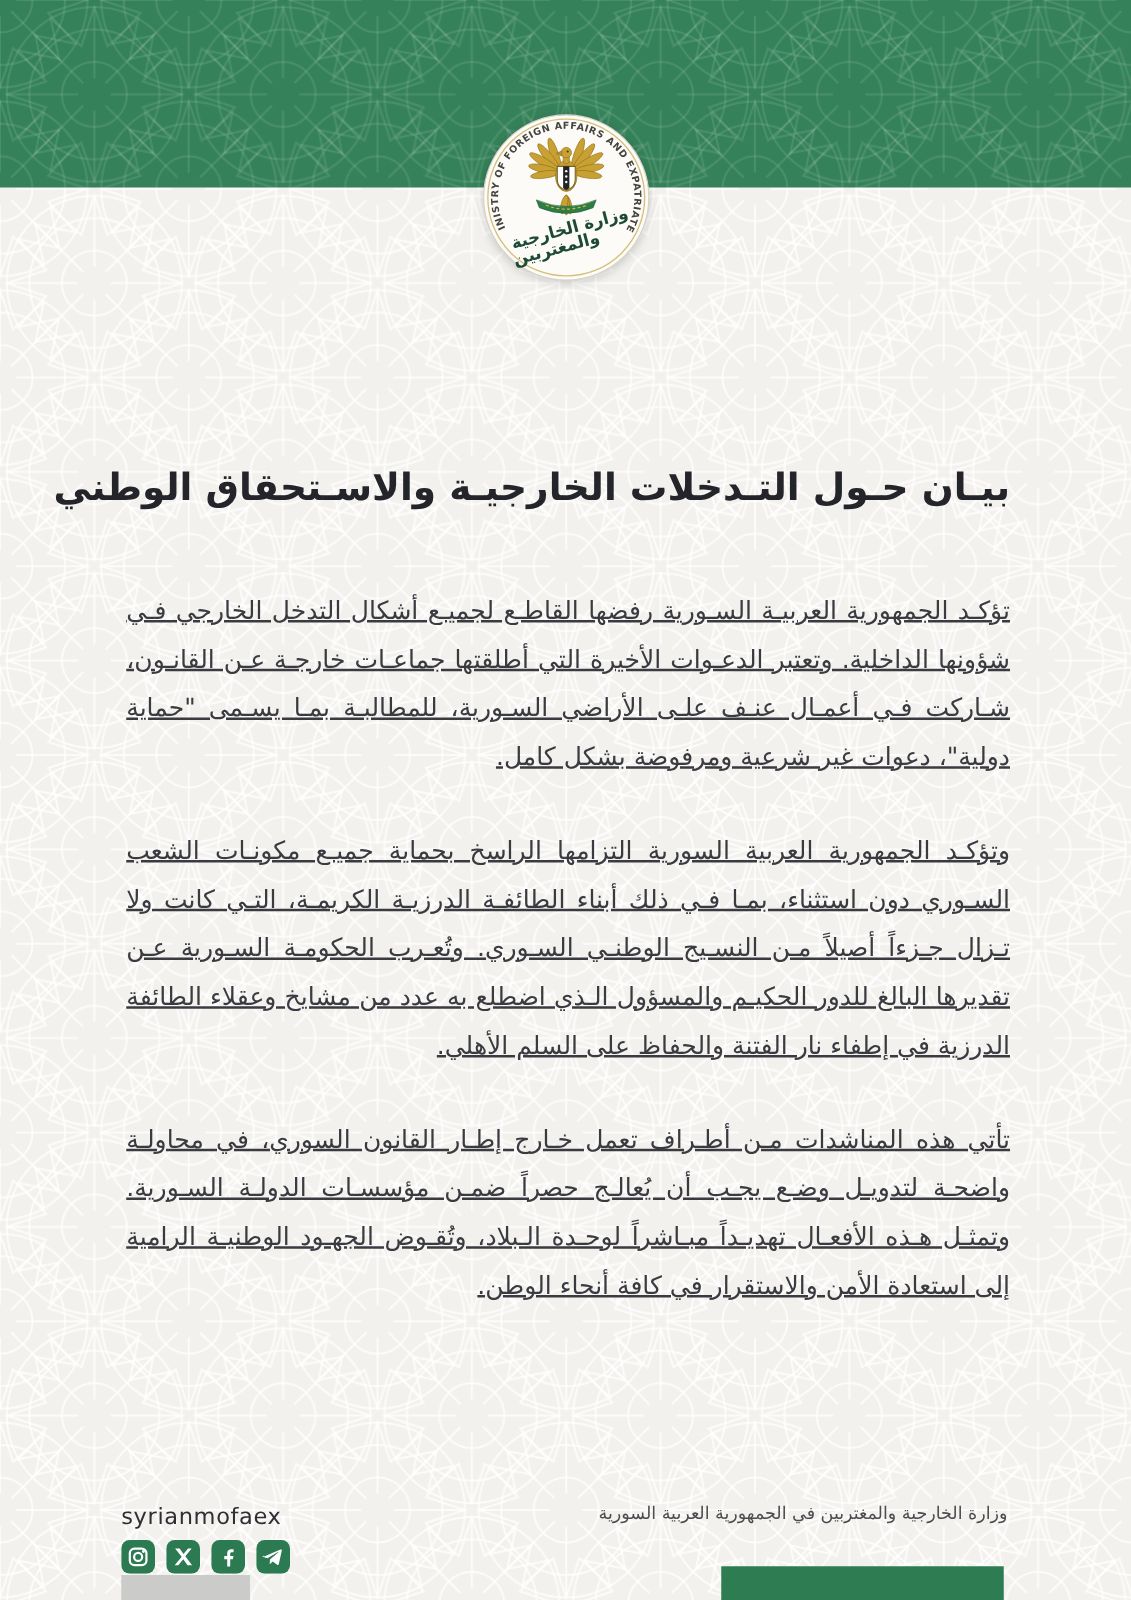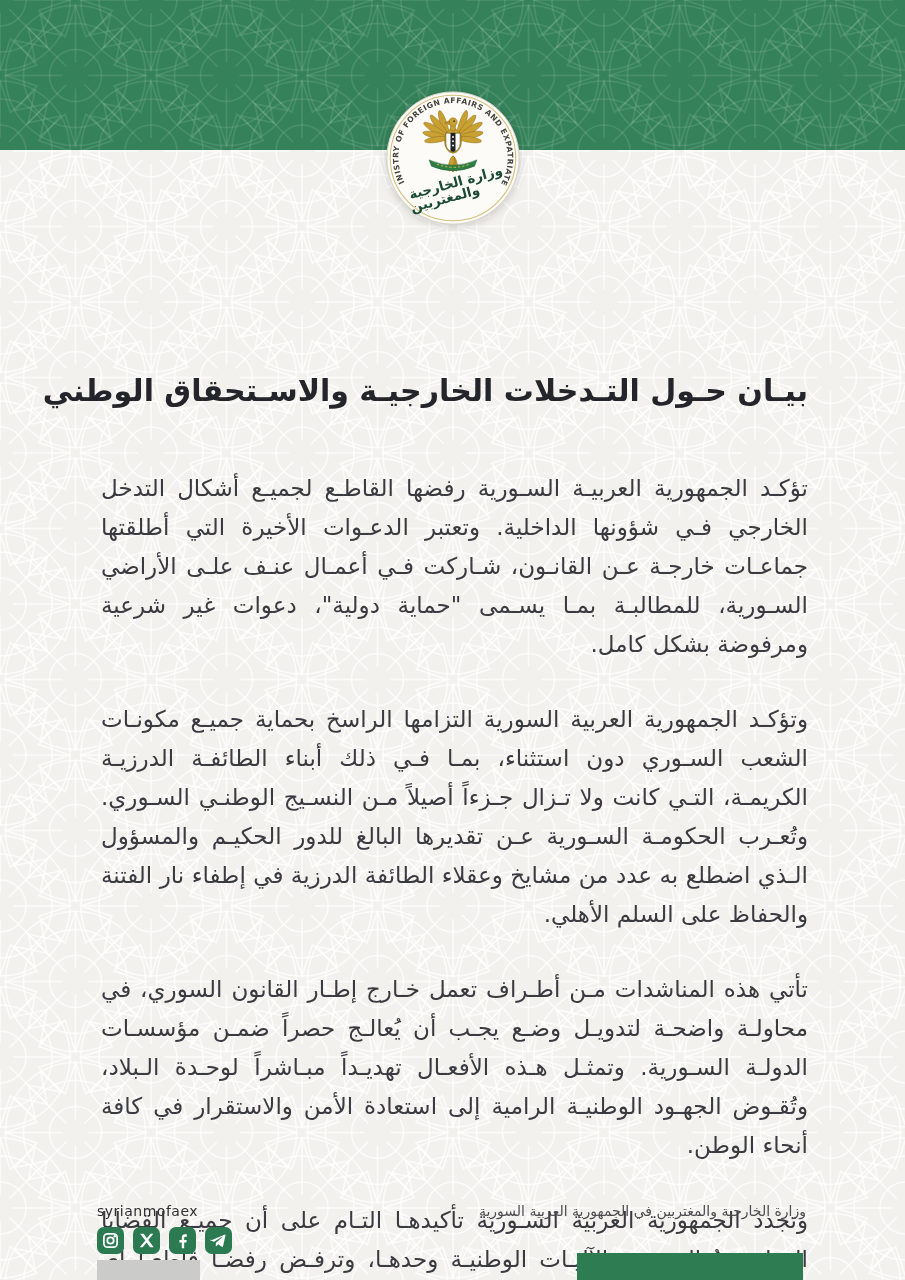--- a/index.html
+++ b/index.html
@@ -17,26 +17,27 @@
   }
   .statement {
     position:absolute; top:365px; right:97px; width:711px; z-index:2;
     direction:rtl; text-align:justify; color:#3a3a41;
   }
   .statement h1 {
     font-size:30px; line-height:52px; font-weight:bold; color:#24242b;
     white-space:nowrap; margin:0 0 52px 0;
   }
   .statement p {
-    font-size:23px; line-height:39px; font-weight:normal;
+    font-size:20px; line-height:39px; font-weight:normal;
     margin:0 0 36px 4px;
+    text-decoration:underline;
   }
   .footer-left { position:absolute; left:97px; top:1203px; z-index:2; }
   .handle {
-    font-size:14px; color:#2f2f33; letter-spacing:.5px; margin-bottom:8px;
+    font-size:18px; color:#2f2f33; letter-spacing:.5px; margin-bottom:8px;
     font-family:"DejaVu Sans","Liberation Sans",sans-serif;
   }
   .social-row { display:flex; gap:9px; }
   .sicon { display:block; width:27px; height:27px; cursor:pointer; }
   .footer-right {
     position:absolute; right:99px; top:1200px; z-index:2;
     direction:rtl; text-align:center; color:#4c4c50; font-size:14px; line-height:23px;
   }
   .footer-right .fline { margin-bottom:8px; }
   .strip { position:absolute; z-index:2; }
@@ -138,21 +139,20 @@
       <text x="75" y="101" font-size="14" transform="rotate(-15 75 101)">وزارة الخارجية</text>
       <text x="64" y="118" font-size="14" transform="rotate(-15 64 118)">والمغتربين</text>
     </g>
   </svg>
 
   <main class="statement" dir="rtl" lang="ar">
     <h1>بيـان حـول التـدخلات الخارجيـة والاسـتحقاق الوطني</h1>
     <p>تؤكـد الجمهورية العربيـة السـورية رفضها القاطـع لجميـع أشكال التدخل الخارجي فـي شؤونها الداخلية. وتعتبر الدعـوات الأخيرة التي أطلقتها جماعـات خارجـة عـن القانـون، شـاركت فـي أعمـال عنـف علـى الأراضي السـورية، للمطالبـة بمـا يسـمى "حماية دولية"، دعوات غير شرعية ومرفوضة بشكل كامل.</p>
     <p>وتؤكـد الجمهورية العربية السورية التزامها الراسخ بحماية جميـع مكونـات الشعب السـوري دون استثناء، بمـا فـي ذلك أبناء الطائفـة الدرزيـة الكريمـة، التـي كانت ولا تـزال جـزءاً أصيلاً مـن النسـيج الوطنـي السـوري. وتُعـرب الحكومـة السـورية عـن تقديرها البالغ للدور الحكيـم والمسؤول الـذي اضطلع به عدد من مشايخ وعقلاء الطائفة الدرزية في إطفاء نار الفتنة والحفاظ على السلم الأهلي.</p>
     <p>تأتي هذه المناشدات مـن أطـراف تعمل خـارج إطـار القانون السوري، في محاولـة واضحـة لتدويـل وضـع يجـب أن يُعالـج حصراً ضمـن مؤسسـات الدولـة السـورية. وتمثـل هـذه الأفعـال تهديـداً مبـاشراً لوحـدة الـبلاد، وتُقـوض الجهـود الوطنيـة الرامية إلى استعادة الأمن والاستقرار في كافة أنحاء الوطن.</p>
-    <p>وتجدد الجمهورية العربية السـورية تأكيدهـا التـام على أن جميـع القضايا الوطنيـة تُعالـج عبر الآليـات الوطنيـة وحدهـا، وترفـض رفضـاً قاطعـاً أي إملاءات أو تـدخلات خارجية. فسيادة سوريا ليست موضع نقاش أو تفاوض.</p>
   </main>
 
   <div class="footer-left">
     <div class="handle">syrianmofaex</div>
     <div class="social-row">
       <svg class="sicon" viewBox="0 0 26 26">
         <rect width="26" height="26" rx="6.5" fill="#2b7a52"></rect>
         <rect x="6.6" y="6.6" width="12.8" height="12.8" rx="3.6" fill="none" stroke="#fff" stroke-width="1.7"></rect>
         <circle cx="13" cy="13" r="3.1" fill="none" stroke="#fff" stroke-width="1.7"></circle>
         <circle cx="17.1" cy="8.9" r="1.15" fill="#fff"></circle>

